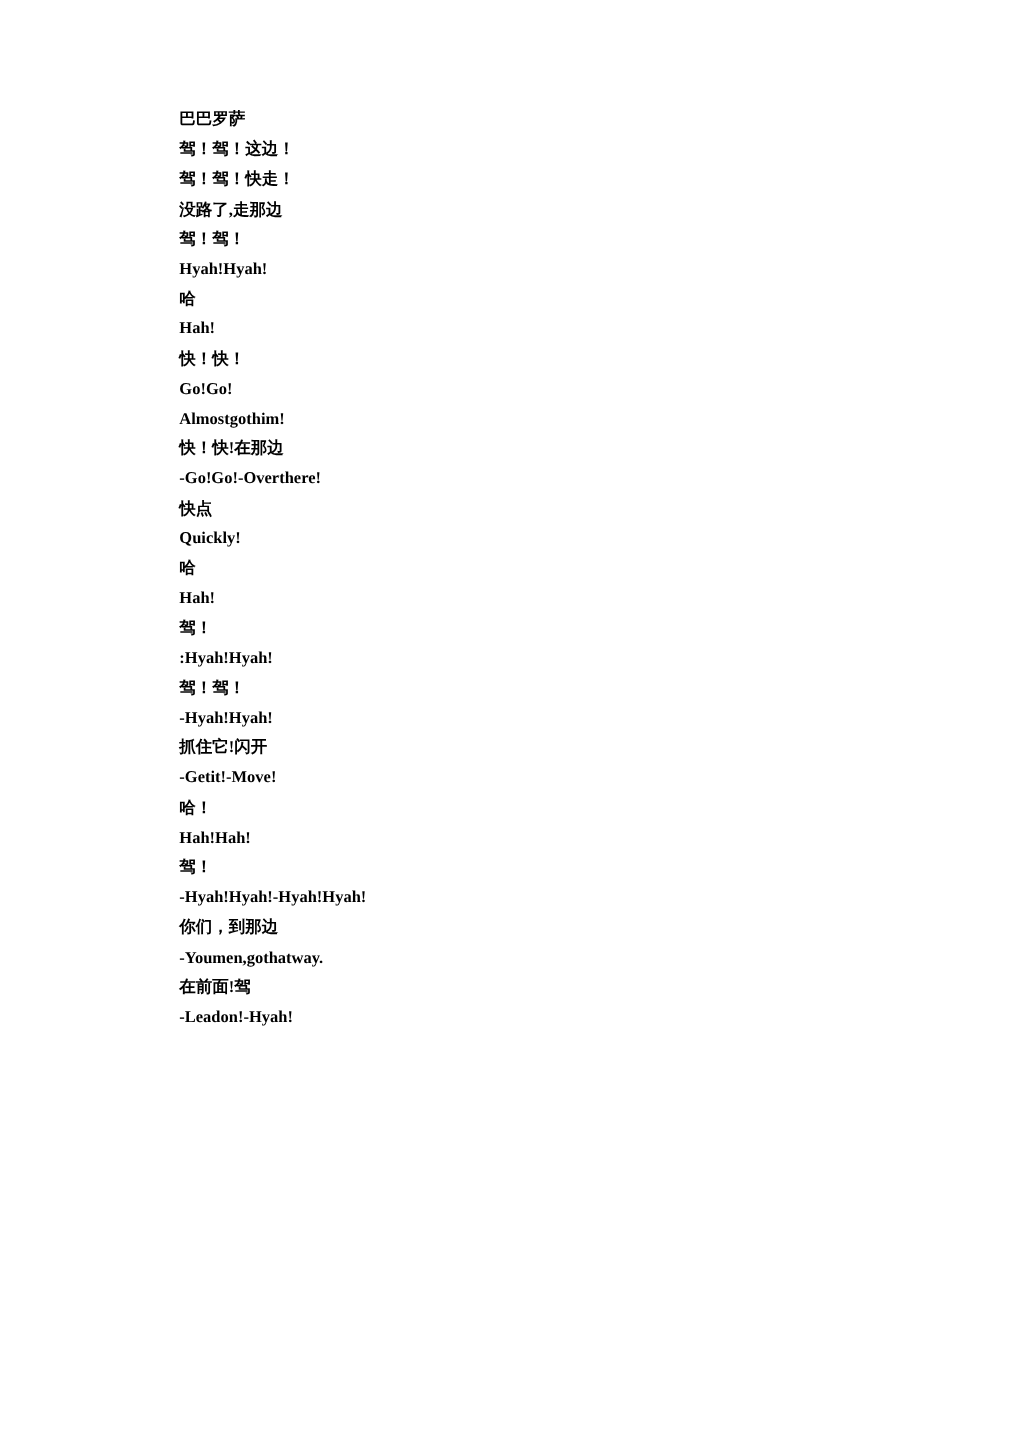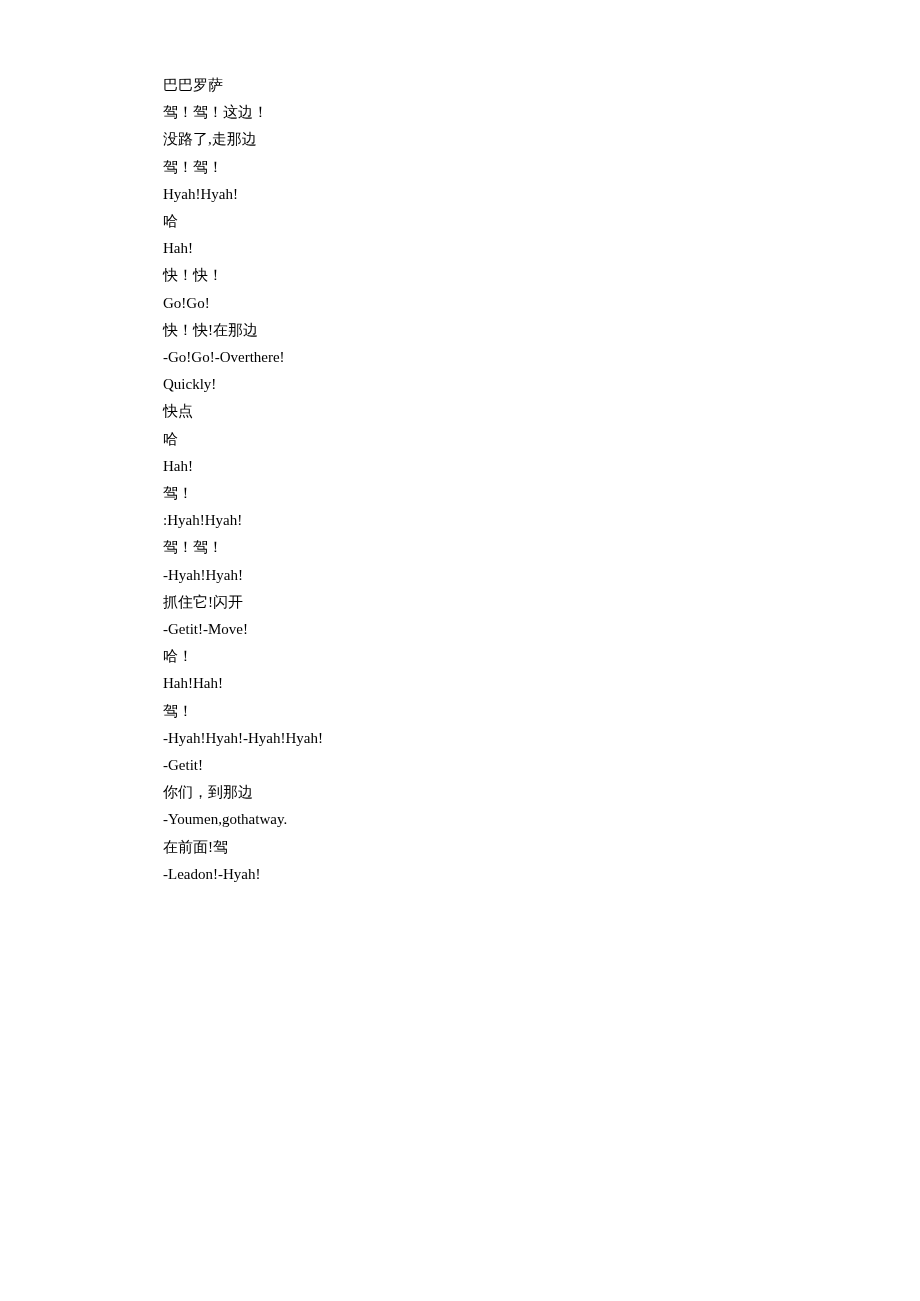--- a/index.html
+++ b/index.html
@@ -3,57 +3,59 @@
 <meta charset="utf-8">
 <style>
   body {
     margin: 0;
     padding: 0;
     background: #ffffff;
     width: 920px;
     font-family: "SimSun", "宋体", serif;
   }
   .page {
-    padding: 72px 0 0 163px;
+    padding: 96px 0 0 163px;
     width: 600px;
+    font-weight: bold;
   }
   .line {
     font-size: 15px;
     line-height: 27.2px;
     color: #000000;
     white-space: pre;
   }
 </style>
 </head>
 <body>
 
 <div class="page">
   <div class="line">巴巴罗萨</div>
   <div class="line">驾！驾！这边！</div>
+  <div class="line">驾！驾！快走！</div>
   <div class="line">没路了,走那边</div>
   <div class="line">驾！驾！</div>
   <div class="line">Hyah!Hyah!</div>
   <div class="line">哈</div>
   <div class="line">Hah!</div>
   <div class="line">快！快！</div>
   <div class="line">Go!Go!</div>
+  <div class="line">Almostgothim!</div>
   <div class="line">快！快!在那边</div>
   <div class="line">-Go!Go!-Overthere!</div>
+  <div class="line">快点</div>
   <div class="line">Quickly!</div>
-  <div class="line">快点</div>
   <div class="line">哈</div>
   <div class="line">Hah!</div>
   <div class="line">驾！</div>
   <div class="line">:Hyah!Hyah!</div>
   <div class="line">驾！驾！</div>
   <div class="line">-Hyah!Hyah!</div>
   <div class="line">抓住它!闪开</div>
   <div class="line">-Getit!-Move!</div>
   <div class="line">哈！</div>
   <div class="line">Hah!Hah!</div>
   <div class="line">驾！</div>
   <div class="line">-Hyah!Hyah!-Hyah!Hyah!</div>
-  <div class="line">-Getit!</div>
   <div class="line">你们，到那边</div>
   <div class="line">-Youmen,gothatway.</div>
   <div class="line">在前面!驾</div>
   <div class="line">-Leadon!-Hyah!</div>
 </div>
 
 </body></html>

